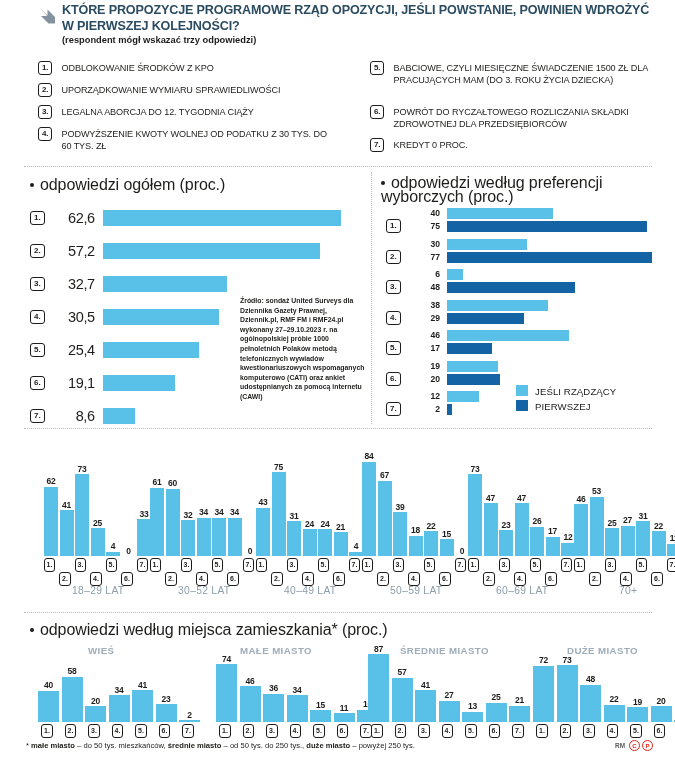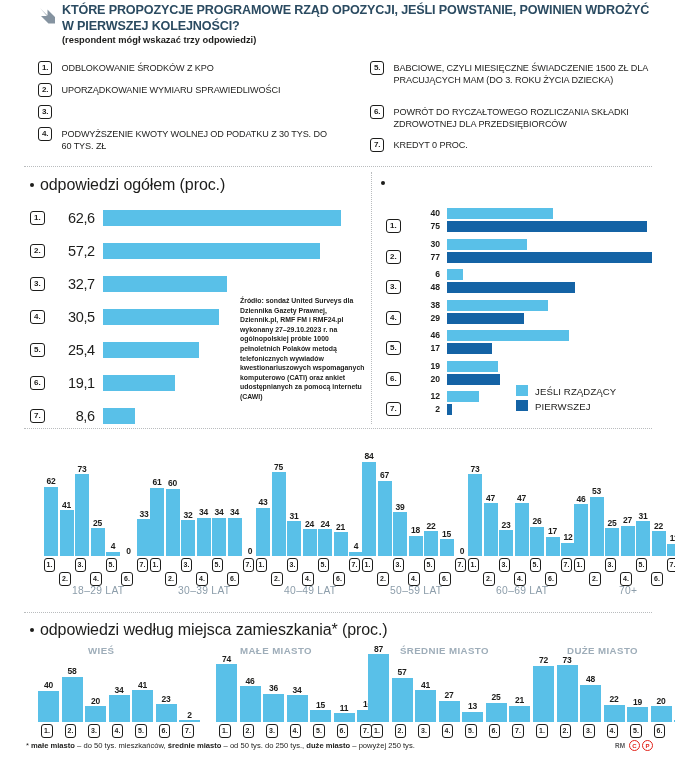--- a/index.html
+++ b/index.html
@@ -102,20 +102,21 @@
     <div class="key-item" style="left:38px;top:61px;width:300px;">
       <span class="numbox">1.</span>
       <span class="key-text">ODBLOKOWANIE ŚRODKÓW Z KPO</span>
     </div>
     <div class="key-item" style="left:38px;top:83px;width:310px;">
       <span class="numbox">2.</span>
       <span class="key-text">UPORZĄDKOWANIE WYMIARU SPRAWIEDLIWOŚCI</span>
     </div>
     <div class="key-item" style="left:38px;top:105px;width:310px;">
       <span class="numbox">3.</span>
+      <span class="key-text">LEGALNA ABORCJA DO 12. TYGODNIA CIĄŻY</span>
     </div>
     <div class="key-item" style="left:38px;top:127px;width:300px;">
       <span class="numbox">4.</span>
       <span class="key-text">PODWYŻSZENIE KWOTY WOLNEJ OD PODATKU Z 30 TYS. DO 60 TYS. ZŁ</span>
     </div>
     <div class="key-item" style="left:370px;top:61px;width:290px;">
       <span class="numbox">5.</span>
       <span class="key-text">BABCIOWE, CZYLI MIESIĘCZNE ŚWIADCZENIE 1500 ZŁ DLA PRACUJĄCYCH MAM (DO 3. ROKU ŻYCIA DZIECKA)</span>
     </div>
     <div class="key-item" style="left:370px;top:105px;width:290px;">
@@ -169,21 +170,21 @@
       </div>
       <div class="hrow" style="top: 404px;">
         <span class="numbox">7.</span>
         <span class="val">8,6</span>
         <div class="hbar" style="width: 32.68px;"></div>
       </div>
     </div>
   <div class="source">Źródło: sondaż United Surveys dla Dziennika Gazety Prawnej, Dziennik.pl, RMF FM i RMF24.pl wykonany 27–29.10.2023 r. na ogólnopolskiej próbie 1000 pełnoletnich Polaków metodą telefonicznych wywiadów kwestionariuszowych wspomaganych komputerowo (CATI) oraz ankiet udostępnianych za pomocą internetu (CAWI)</div>
 
   <div class="sec-head" style="left:381px;top:176px;width:280px;line-height:14px;">
-    <span class="dot"></span>
+    <span class="dot"></span><span>odpowiedzi według preferencji wyborczych (proc.)</span>
   </div>
   <div id="pref-chart">
       <div class="prow" style="top: 208px;">
         <span class="numbox pbox">1.</span>
         <span class="pv" style="top: 0px;">40</span>
         <div class="pbar c-light" style="top: 0px; width: 106.4px;"></div>
         <span class="pv" style="top: 13px;">75</span>
         <div class="pbar c-dark" style="top: 13px; width: 199.5px;"></div>
       </div>
       <div class="prow" style="top: 238.5px;">
@@ -277,21 +278,21 @@
         <div class="numbox" style="position: absolute; left: 46px; top: 116px; font-size: 7px; padding: 1px 2px;">4.</div>
         <div class="vbar" style="left: 62px; width: 14px; height: 38.08px;"></div>
         <div class="vlabel" style="left: 57px; top: 51.42px;">34</div>
         <div class="numbox" style="position: absolute; left: 61.5px; top: 102px; font-size: 7px; padding: 1px 2px;">5.</div>
         <div class="vbar" style="left: 77.5px; width: 14px; height: 38.08px;"></div>
         <div class="vlabel" style="left: 72.5px; top: 51.42px;">34</div>
         <div class="numbox" style="position: absolute; left: 77px; top: 116px; font-size: 7px; padding: 1px 2px;">6.</div>
         <div class="vlabel" style="left: 88px; top: 89.5px;">0</div>
         <div class="numbox" style="position: absolute; left: 92.5px; top: 102px; font-size: 7px; padding: 1px 2px;">7.</div>
       </div>
-      <div class="gname" style="left: 150px; top: 585px; width: 108.5px; text-align: center;">30–39 LAT</div>
+      <div class="gname" style="left: 150px; top: 585px; width: 108.5px; text-align: center;">30–52 LAT</div>
       <div class="vgroup" style="left: 256px; top: 456px; width: 114.5px; height: 100px;">
         <div class="vbar" style="left: 0px; width: 14px; height: 48.16px;"></div>
         <div class="vlabel" style="left: -5px; top: 41.34px;">43</div>
         <div class="numbox" style="position: absolute; left: -0.5px; top: 102px; font-size: 7px; padding: 1px 2px;">1.</div>
         <div class="vbar" style="left: 15.5px; width: 14px; height: 84px;"></div>
         <div class="vlabel" style="left: 10.5px; top: 5.5px;">75</div>
         <div class="numbox" style="position: absolute; left: 15px; top: 116px; font-size: 7px; padding: 1px 2px;">2.</div>
         <div class="vbar" style="left: 31px; width: 14px; height: 34.72px;"></div>
         <div class="vlabel" style="left: 26px; top: 54.78px;">31</div>
         <div class="numbox" style="position: absolute; left: 30.5px; top: 102px; font-size: 7px; padding: 1px 2px;">3.</div>

